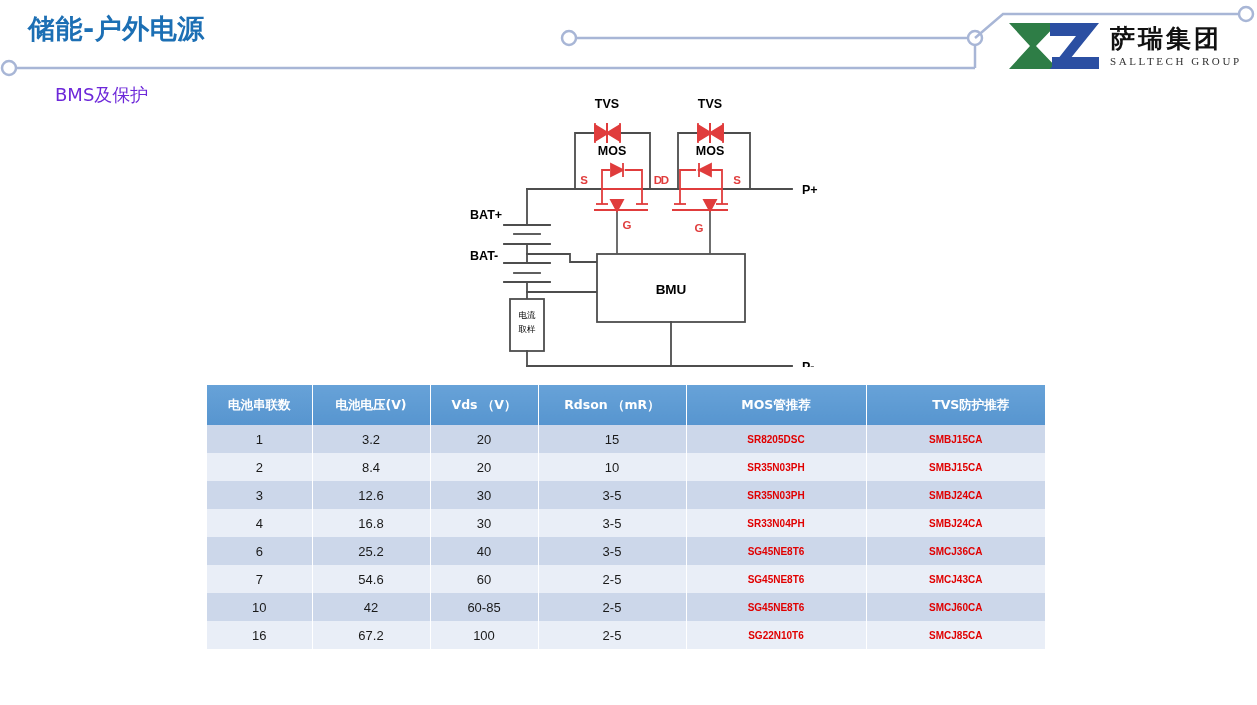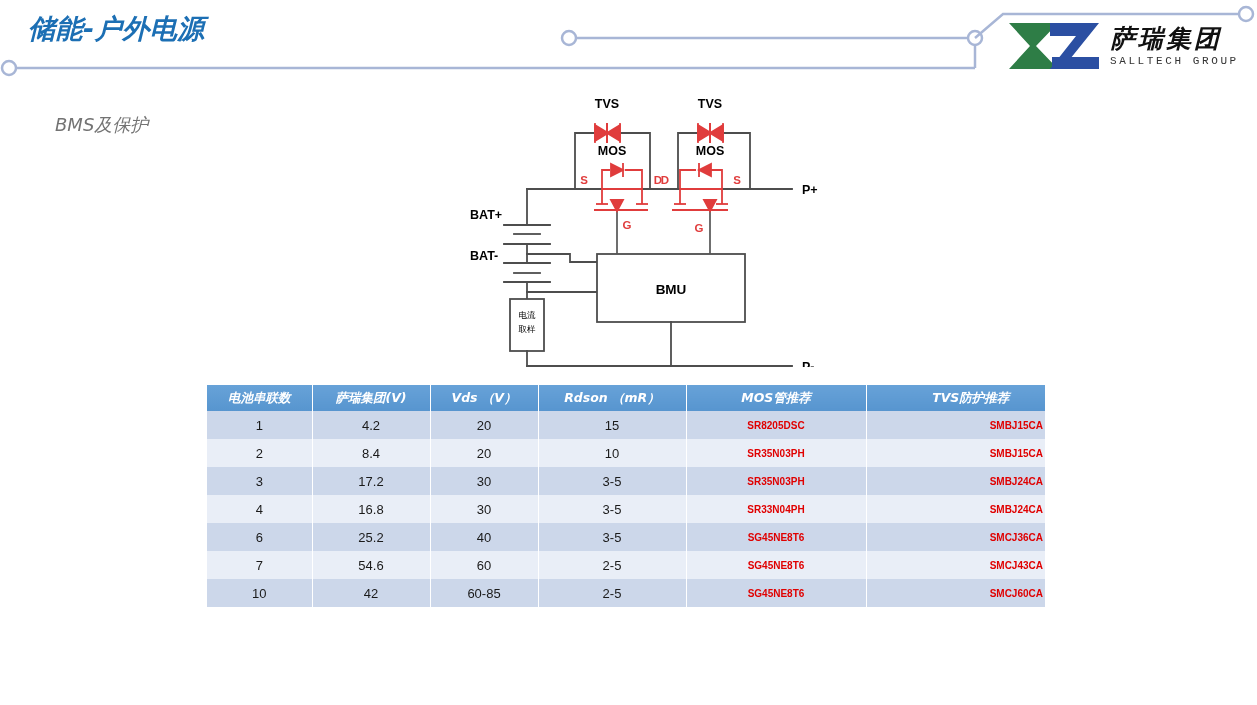--- a/index.html
+++ b/index.html
@@ -59,32 +59,31 @@
     font-weight: bold;
     color: #111;
     letter-spacing: 3px;
     font-family: "DejaVu Sans", "Liberation Sans", sans-serif;
   }
   #logo-en {
     font-size: 11px;
     color: #333;
     letter-spacing: 2.6px;
     margin-top: 5px;
-    font-family: Liberation Mono, monospace;
+    font-family: Liberation Serif, serif;
   }
 
   
   #subtitle {
     position: absolute;
     left: 55px;
     top: 83px;
     font-size: 18px;
-    color: #737373;
+    color: #6d28d9;
     font-weight: normal;
-    margin-top: 30px;
   }
 
   
   #circuit-diagram {
     position: absolute;
     left: 462px;
     top: 92px;
     width: 390px;
     height: 275px;
   }
@@ -96,52 +95,52 @@
     top: 385px;
     width: 838px;
     border-collapse: collapse;
     table-layout: fixed;
   }
   #spec-table th {
     background: linear-gradient(to bottom, #67a2d8 0%, #5795cf 100%);
     color: #ffffff;
     font-size: 12.5px;
     font-weight: bold;
-    height: 26px;
+    height: 40px;
     padding: 0 2px;
     border-right: 1px solid #ffffff;
     text-align: center;
     font-family: "DejaVu Sans", "Liberation Sans", sans-serif;
   }
   #spec-table th:last-child { border-right: none; padding-left: 32px; }
   #spec-table td {
     height: 28px;
     font-size: 13px;
     text-align: center;
     border-right: 1px solid #ffffff;
     padding: 0 2px;
     color: #1a1a1a;
     font-family: "Liberation Sans", sans-serif;
   }
-  #spec-table td:last-child { border-right: none; text-align: right; }
+  #spec-table td:last-child { border-right: none; }
   #spec-table tbody tr:nth-child(odd)  td { background: #ccd7ea; }
   #spec-table tbody tr:nth-child(even) td { background: #e9eef7; }
   #spec-table td.part {
     color: #E00000;
     font-weight: bold;
     font-size: 10px;
   }
   .col-0 { width: 105px; }
   .col-1 { width: 118px; }
   .col-2 { width: 108px; }
   .col-3 { width: 148px; }
   .col-4 { width: 180px; }
   .col-5 { width: 179px; }
 
-  .cn { font-family: "DejaVu Sans", "Liberation Sans", sans-serif; font-style: italic; }
+  .cn { font-family: "DejaVu Sans", "Liberation Sans", sans-serif; }
 </style>
 </head>
 <body>
 
 <div id="slide-title" class="cn">储能-户外电源</div>
 
 <svg id="header-deco" viewBox="0 0 1257 90" width="1257" height="90">
 
   <line x1="14" y1="68" x2="975" y2="68" stroke="#A8B6D6" stroke-width="2.5"></line>
   <circle cx="9" cy="68" r="7" fill="#ffffff" stroke="#A8B6D6" stroke-width="2.5"></circle>
@@ -299,47 +298,47 @@
     <col class="col-0">
       <col class="col-1">
       <col class="col-2">
     <col class="col-3">
       <col class="col-4">
       <col class="col-5">
   </colgroup>
   <thead>
     <tr>
       <th class="cn">电池串联数</th>
-      <th class="cn">萨瑞集团(V)</th>
+      <th class="cn">电池电压(V)</th>
       <th class="cn">Vds （V）</th>
       <th class="cn">Rdson （mR）</th>
       <th class="cn">MOS管推荐</th>
       <th class="cn">TVS防护推荐</th>
     </tr>
   </thead>
   <tbody id="table-body">
       <tr>
         <td>1</td>
-        <td>4.2</td>
+        <td>3.2</td>
         <td>20</td>
         <td>15</td>
         <td class="part">SR8205DSC</td>
         <td class="part">SMBJ15CA</td>
       </tr>
       <tr>
         <td>2</td>
         <td>8.4</td>
         <td>20</td>
         <td>10</td>
         <td class="part">SR35N03PH</td>
         <td class="part">SMBJ15CA</td>
       </tr>
       <tr>
         <td>3</td>
-        <td>17.2</td>
+        <td>12.6</td>
         <td>30</td>
         <td>3-5</td>
         <td class="part">SR35N03PH</td>
         <td class="part">SMBJ24CA</td>
       </tr>
       <tr>
         <td>4</td>
         <td>16.8</td>
         <td>30</td>
         <td>3-5</td>
@@ -363,14 +362,22 @@
         <td class="part">SMCJ43CA</td>
       </tr>
       <tr>
         <td>10</td>
         <td>42</td>
         <td>60-85</td>
         <td>2-5</td>
         <td class="part">SG45NE8T6</td>
         <td class="part">SMCJ60CA</td>
       </tr>
+      <tr>
+        <td>16</td>
+        <td>67.2</td>
+        <td>100</td>
+        <td>2-5</td>
+        <td class="part">SG22N10T6</td>
+        <td class="part">SMCJ85CA</td>
+      </tr>
     </tbody>
 </table>
 
 </body></html>

